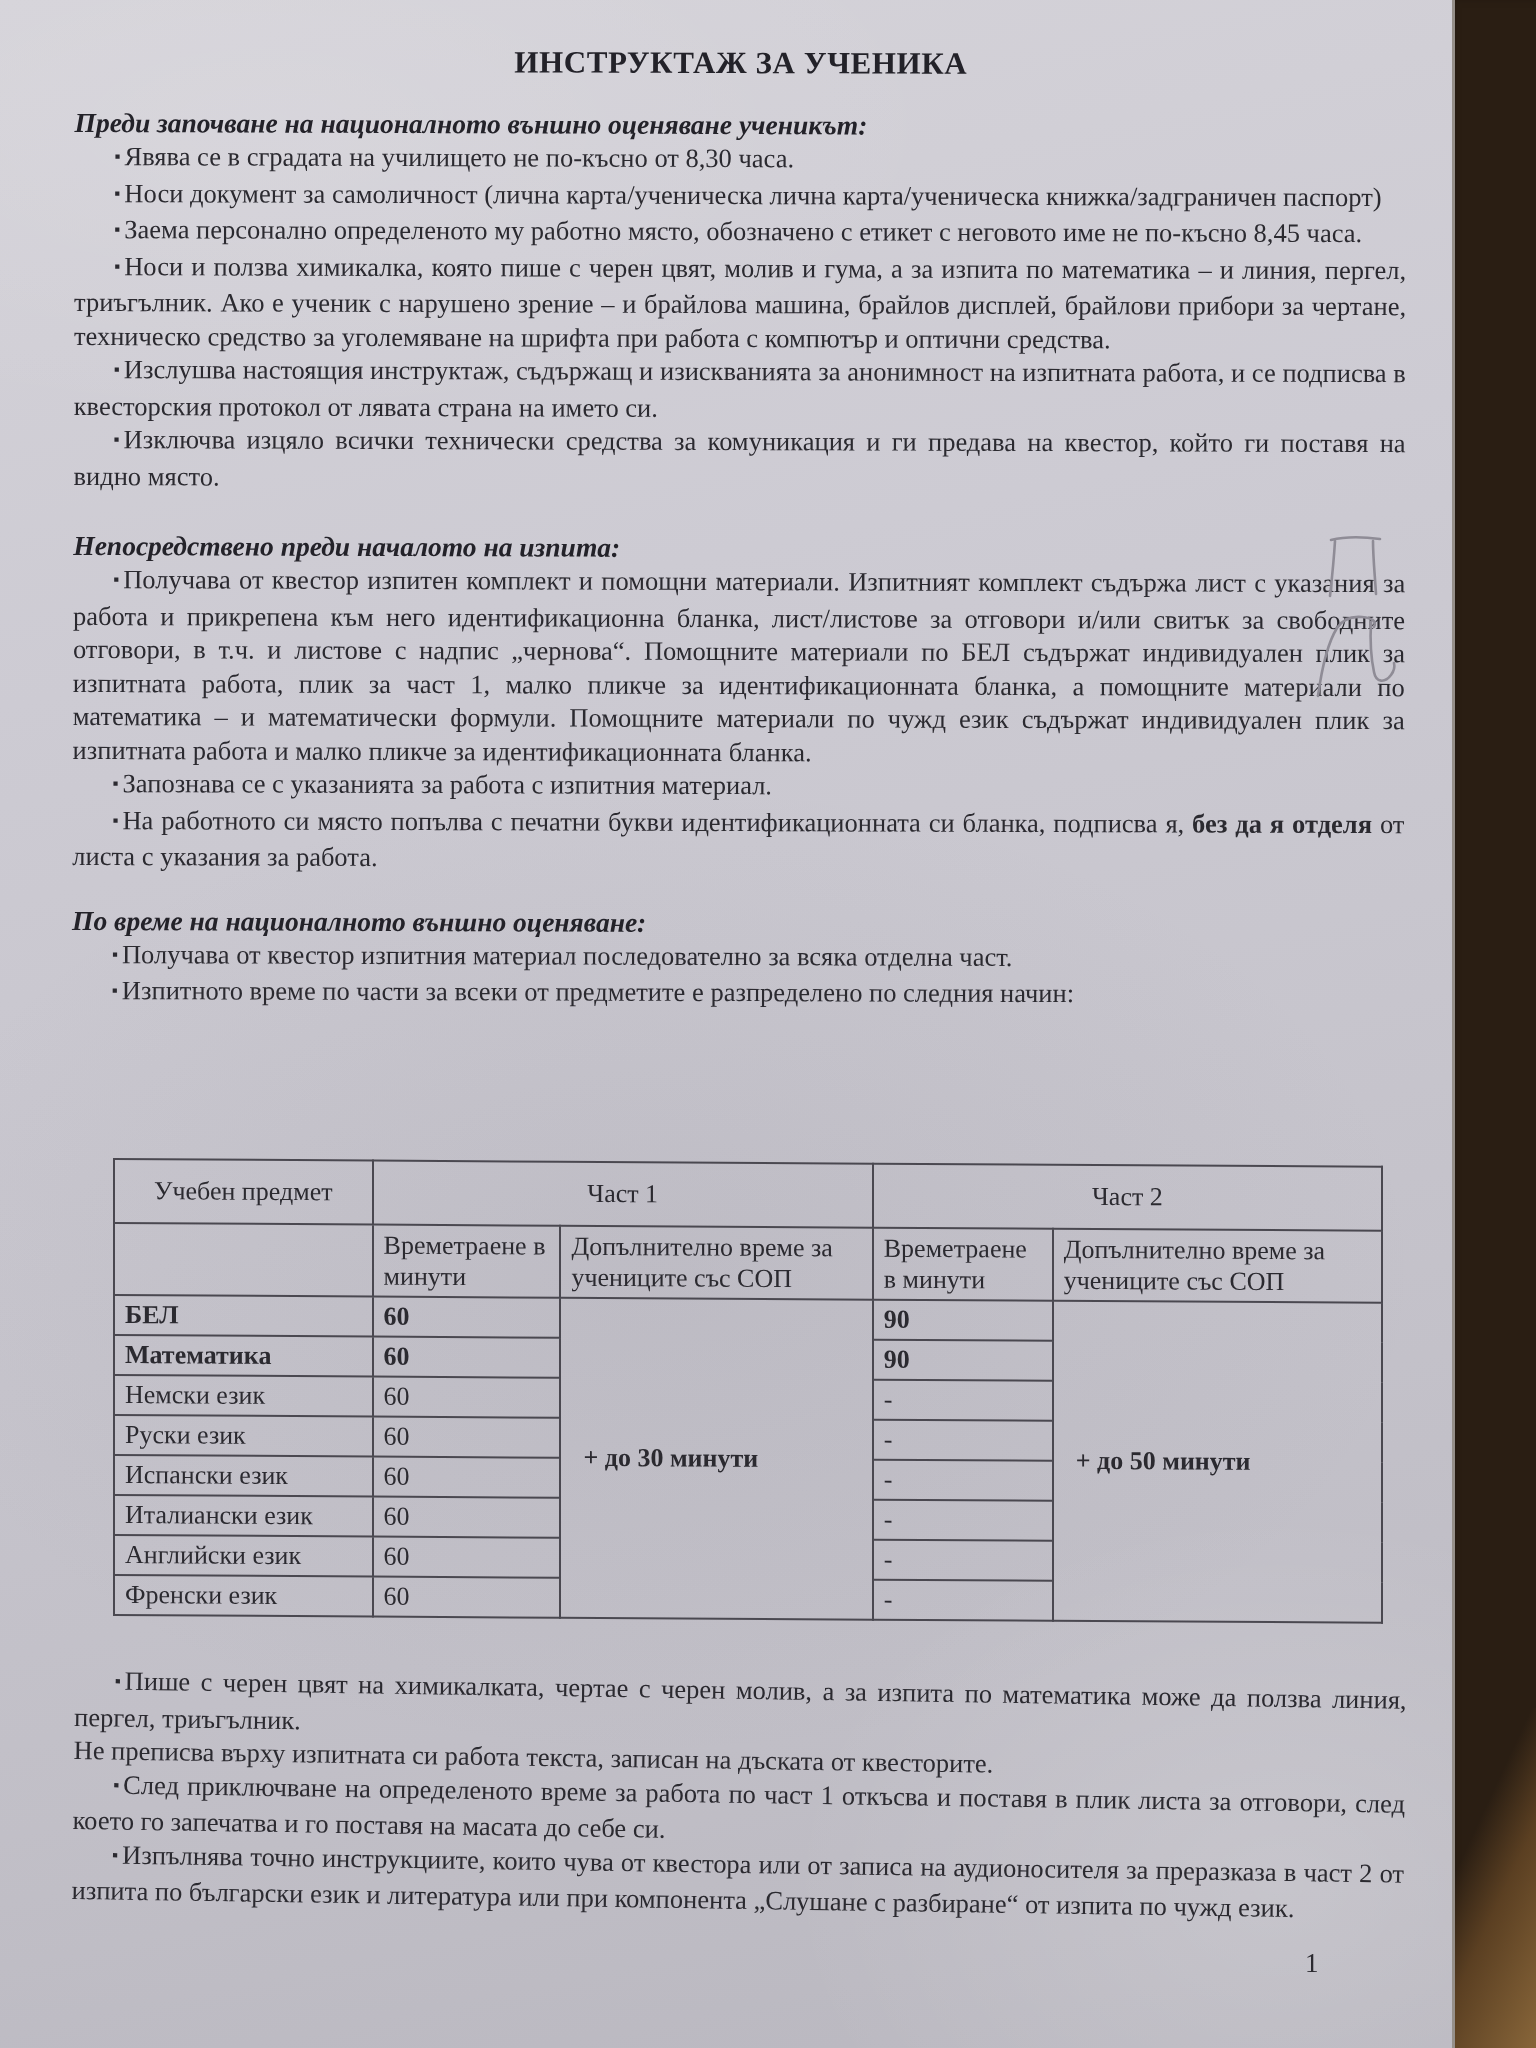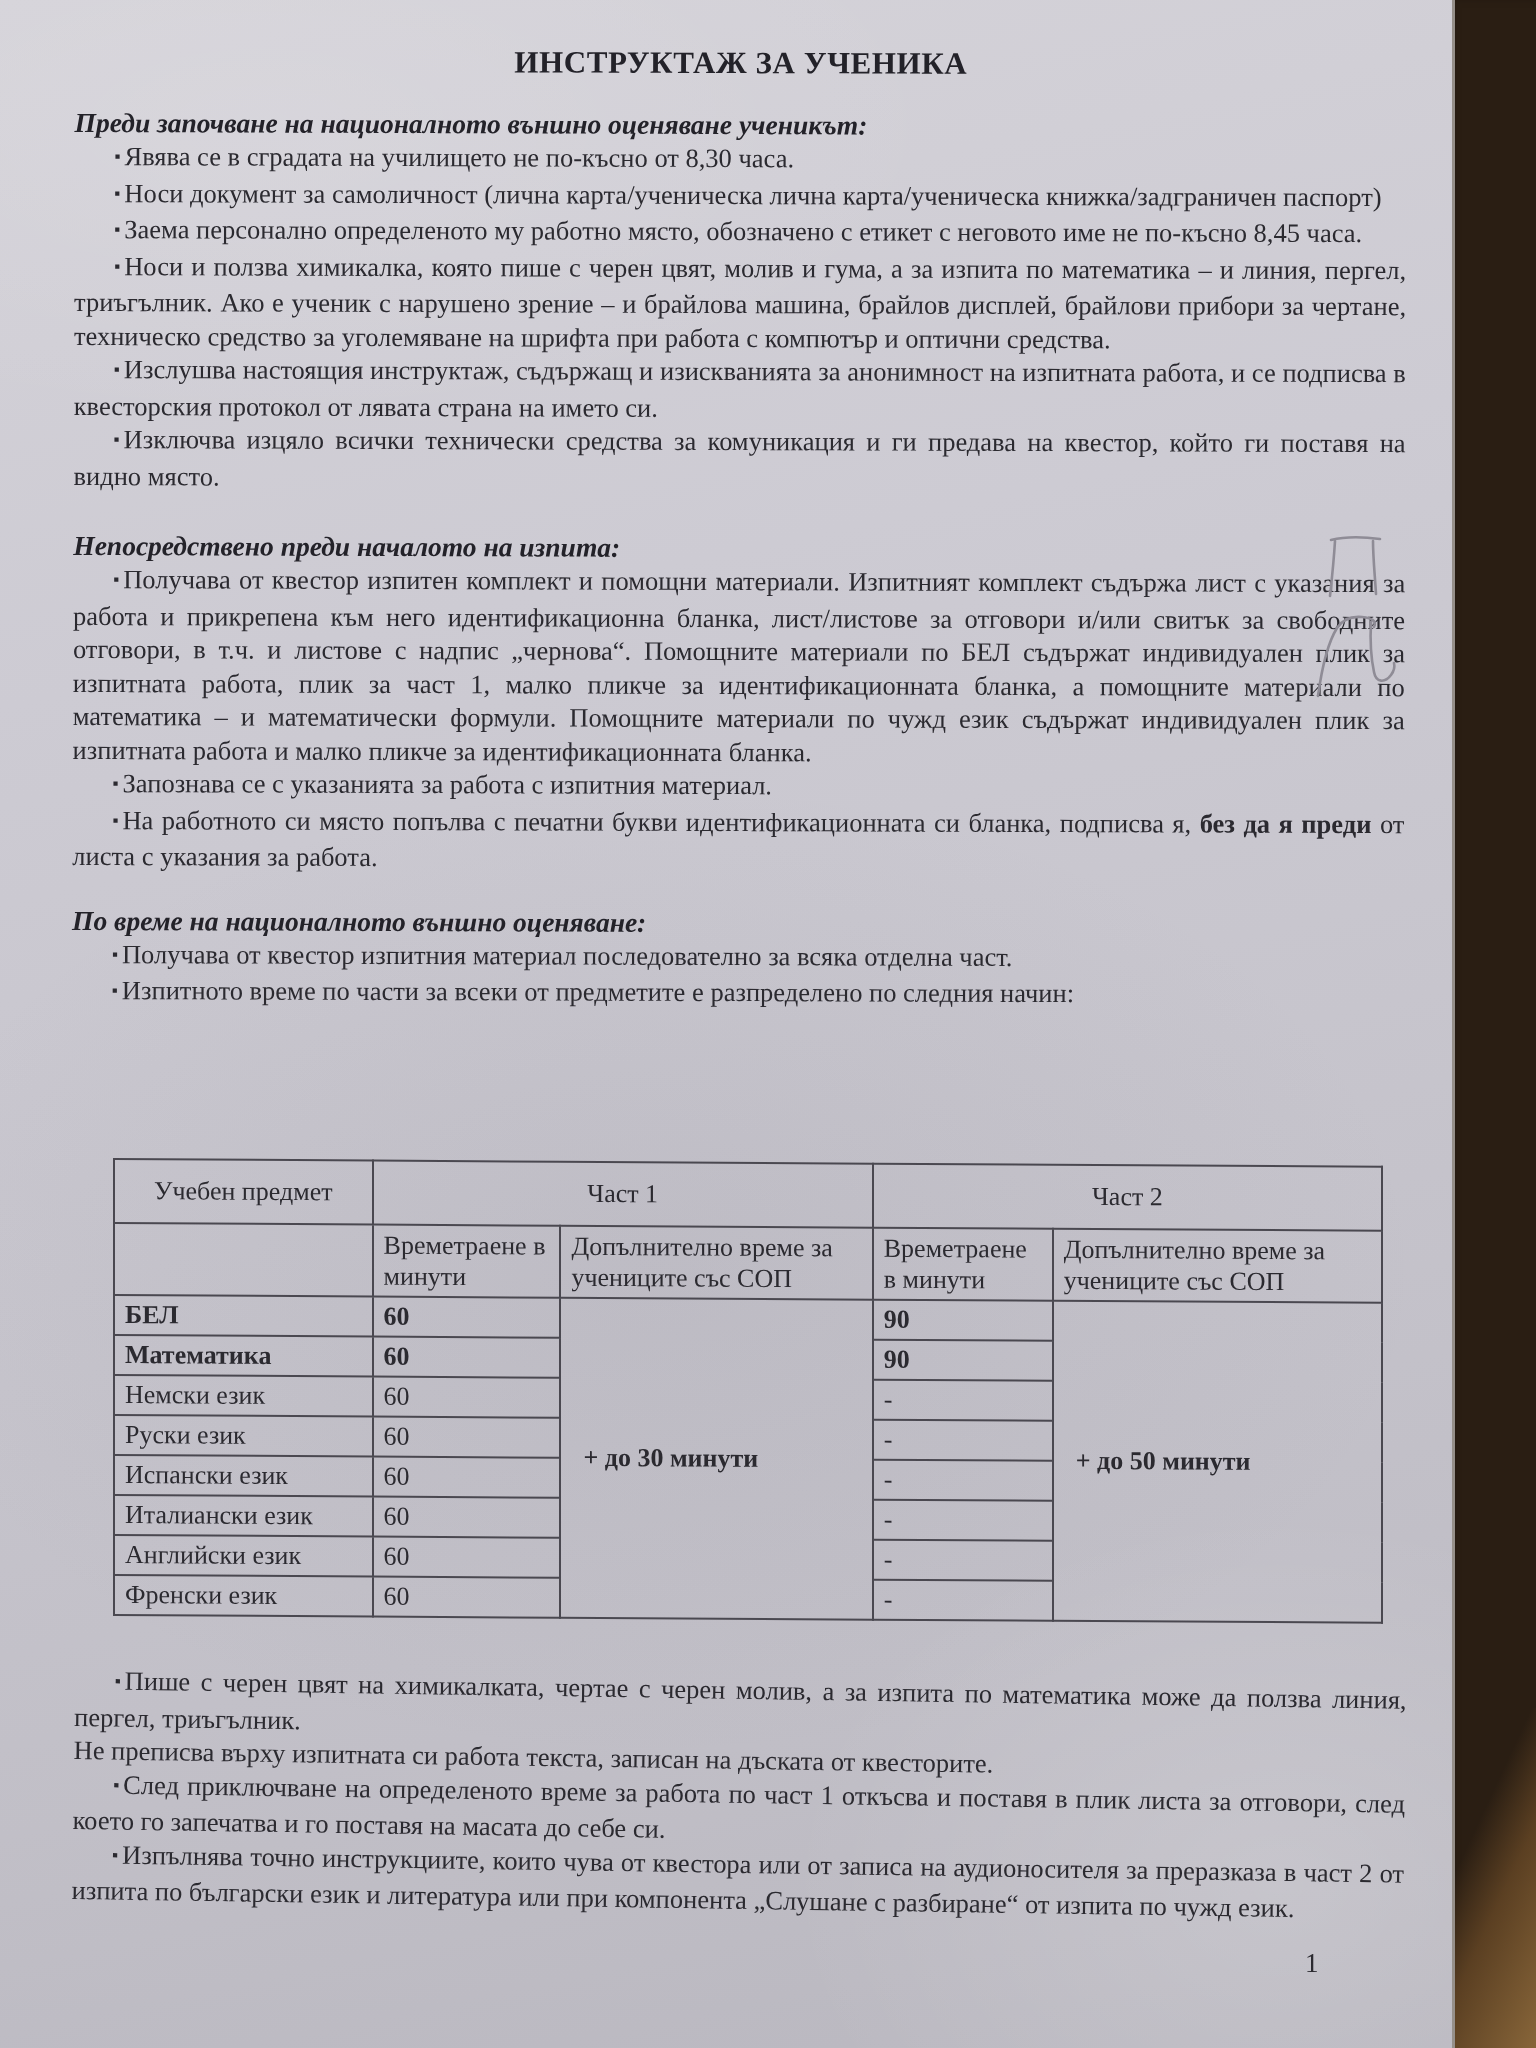--- a/index.html
+++ b/index.html
@@ -109,21 +109,21 @@
     <p class="b">Заема персонално определеното му работно място, обозначено с етикет с неговото име не по-късно 8,45 часа.</p>
     <p class="b">Носи и ползва химикалка, която пише с черен цвят, молив и гума, а за изпита по математика – и линия, пергел, триъгълник. Ако е ученик с нарушено зрение – и брайлова машина, брайлов дисплей, брайлови прибори за чертане, техническо средство за уголемяване на шрифта при работа с компютър и оптични средства.</p>
     <p class="b">Изслушва настоящия инструктаж, съдържащ и изискванията за анонимност на изпитната работа, и се подписва в квесторския протокол от лявата страна на името си.</p>
     <p class="b">Изключва изцяло всички технически средства за комуникация и ги предава на квестор, който ги поставя на видно място.</p>
   </div>
 
   <h2 class="sec-h mt-s2">Непосредствено преди началото на изпита:</h2>
   <div class="bullets">
     <p class="b">Получава от квестор изпитен комплект и помощни материали. Изпитният комплект съдържа лист с указания за работа и прикрепена към него идентификационна бланка, лист/листове за отговори и/или свитък за свободните отговори, в т.ч. и листове с надпис „чернова“. Помощните материали по БЕЛ съдържат индивидуален плик за изпитната работа, плик за част 1, малко пликче за идентификационната бланка, а помощните материали по математика – и математически формули. Помощните материали по чужд език съдържат индивидуален плик за изпитната работа и малко пликче за идентификационната бланка.</p>
     <p class="b">Запознава се с указанията за работа с изпитния материал.</p>
-    <p class="b"><span>На работното си място попълва с печатни букви идентификационната си бланка, подписва я, </span><b>без да я преди</b><span> от листа с указания за работа.</span></p>
+    <p class="b"><span>На работното си място попълва с печатни букви идентификационната си бланка, подписва я, </span><b>без да я отделя</b><span> от листа с указания за работа.</span></p>
   </div>
 
   <h2 class="sec-h mt-s3">По време на националното външно оценяване:</h2>
   <div class="bullets">
     <p class="b">Получава от квестор изпитния  материал последователно за всяка отделна част.</p>
     <p class="b">Изпитното време по части за всеки от предметите е разпределено по следния начин:</p>
   </div>
 </div>
 
 <div class="table-wrap">

